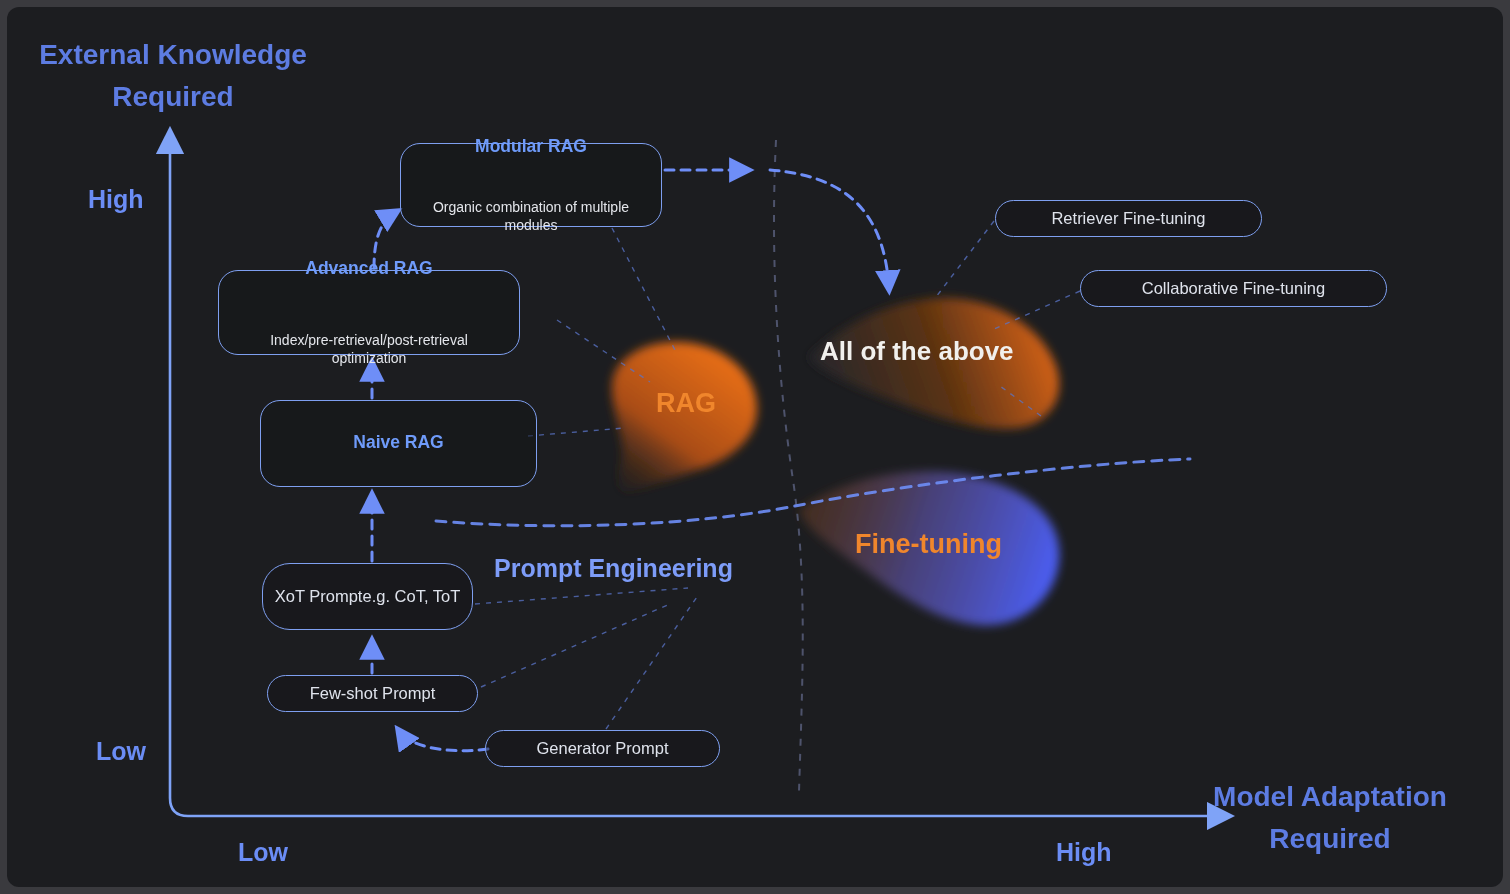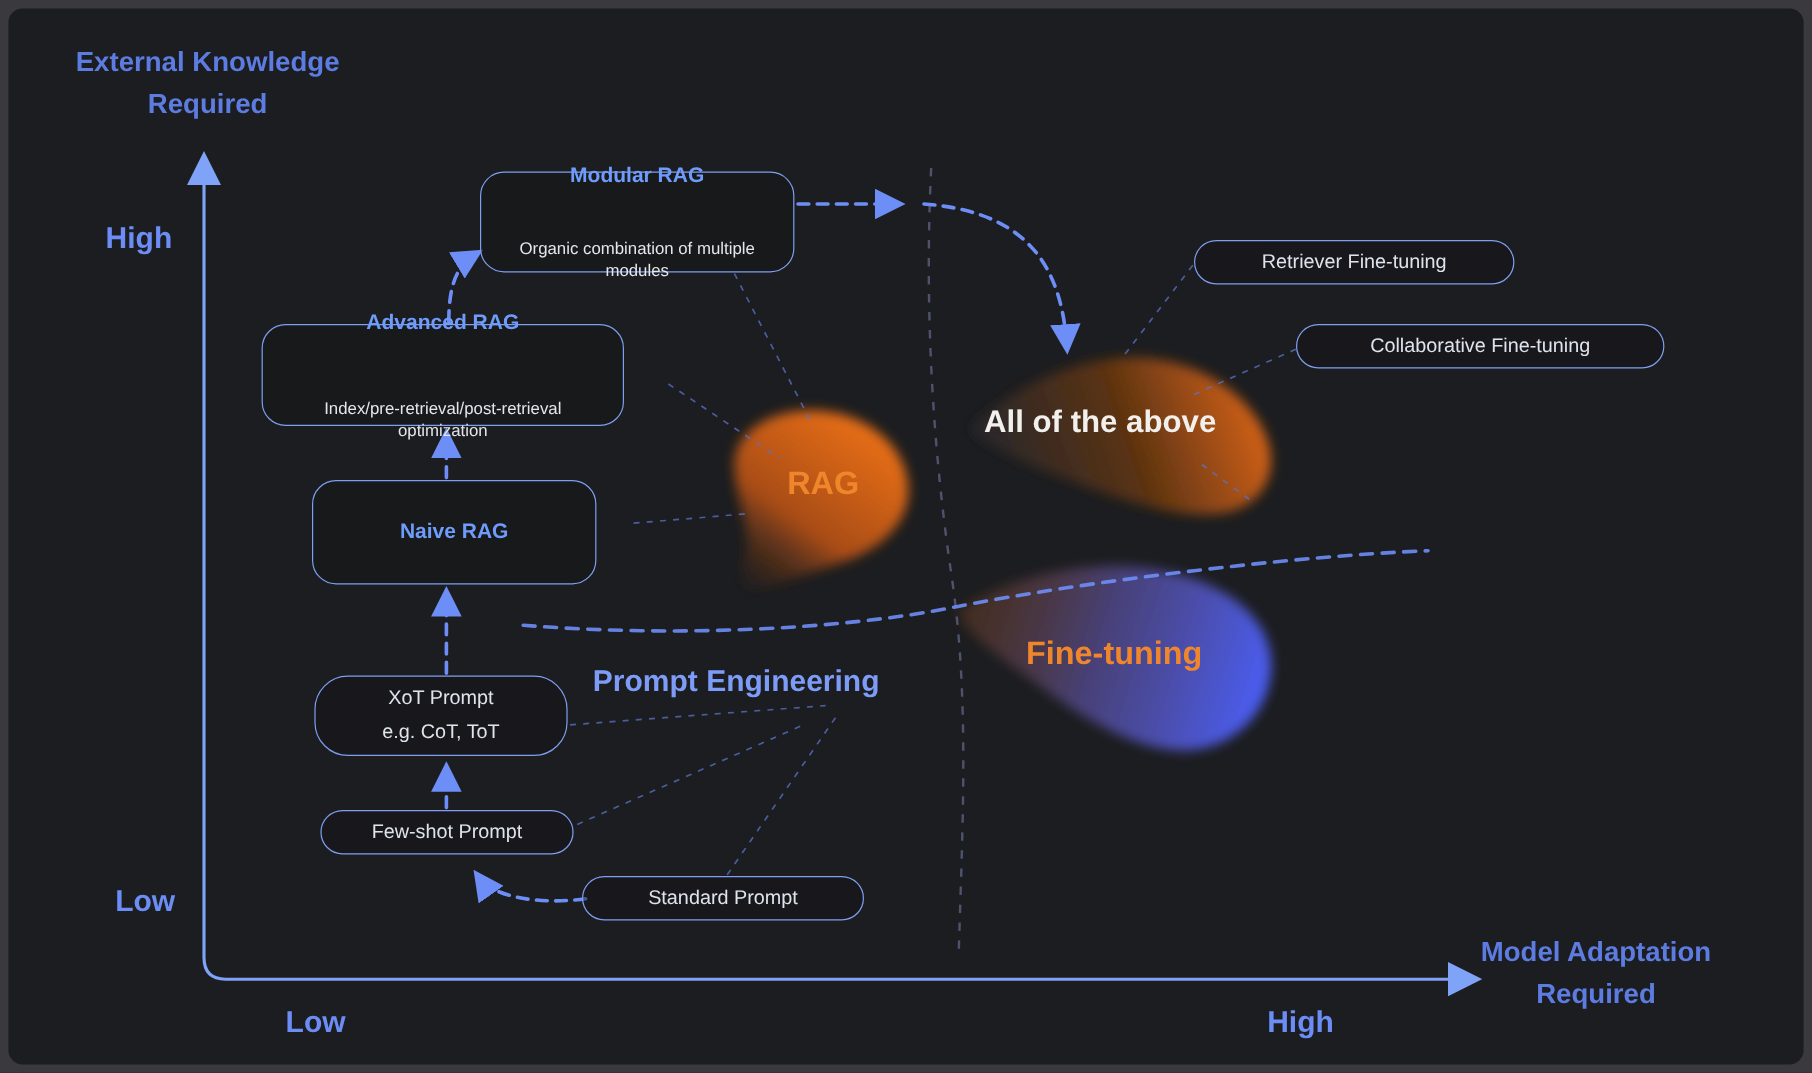--- a/index.html
+++ b/index.html
@@ -11,21 +11,21 @@
   }
   .stage {
     position:absolute; inset:7px; background:#1c1d20; border-radius:12px;
   }
   .layer { position:absolute; left:0; top:0; width:1510px; height:894px; }
 
   .abs { position:absolute; }
 
   
   .axis-title {
-    color:#5d7ce2; font-weight:700; font-size:23px; text-align:center; line-height:1.5;
+    color:#5d7ce2; font-weight:700; font-size:28px; text-align:center; line-height:1.5;
   }
   .tick { color:#6b8df5; font-weight:700; font-size:25px; }
 
   
   .node {
     position:absolute; border:1.6px solid #7e9ff0; border-radius:20px;
     background:rgba(20,21,24,0.55);
     display:flex; flex-direction:column; align-items:center; justify-content:center;
     text-align:center; padding:6px 24px;gap:38px;
   }
@@ -35,21 +35,21 @@
   
   .pill {
     position:absolute; border:1.6px solid #7e9ff0; border-radius:999px;
     background:rgba(20,21,24,0.45); color:#dfe3ec; font-size:16.5px;
     display:flex; align-items:center; justify-content:center; white-space:nowrap;
   }
 
   .xot {
     position:absolute; border:1.6px solid #7e9ff0; border-radius:28px;
     background:rgba(20,21,24,0.45); color:#dfe3ec; font-size:16.5px;
-    display:flex; flex-direction:column; align-items:center; justify-content:center;
+    display:flex; flex-direction:row; align-items:center; justify-content:center;
     line-height:1.65; text-align:center;
   }
 
   .region { position:absolute; font-weight:700; white-space:nowrap; }
   .region.orange { color:#f0862c; }
   .region.blue   { color:#7d9cf8; }
   .region.white  { color:#f1f0ed; }
 </style>
 </head>
 <body>
@@ -141,35 +141,35 @@
   <div class="node" style="left:400px; top:143px; width:262px; height:84px;">
     <div class="title">Modular RAG</div>
     <div class="sub">Organic combination of multiple modules</div>
   </div>
 
   <div class="node" style="left:218px; top:270px; width:302px; height:85px;">
     <div class="title">Advanced RAG</div>
     <div class="sub" style="max-width:270px;margin-top:11px;">Index/pre-retrieval/post-retrieval optimization</div>
   </div>
 
-  <div class="node" style="left:260px; top:400px; width:237px; height:87px;">
+  <div class="node" style="left:260px; top:400px; width:277px; height:87px;">
     <div class="title">Naive RAG</div>
   </div>
 
   <div class="xot" style="left:262px; top:563px; width:211px; height:67px;">
     <div>XoT Prompt</div>
     <div>e.g. CoT, ToT</div>
   </div>
 
   <div class="pill" style="left:267px; top:675px; width:211px; height:37px;">
     <span>Few-shot Prompt</span>
   </div>
 
   <div class="pill" style="left:485px; top:730px; width:235px; height:37px;">
-    <span>Standard Prompt</span>
+    <span>Generator Prompt</span>
   </div>
 
   <div class="pill" style="left:1080px; top:270px; width:307px; height:37px;">
     <span>Collaborative Fine-tuning</span>
   </div>
 
   <div class="pill" style="left:995px; top:200px; width:267px; height:37px;">
     <span>Retriever Fine-tuning</span>
   </div>
 

